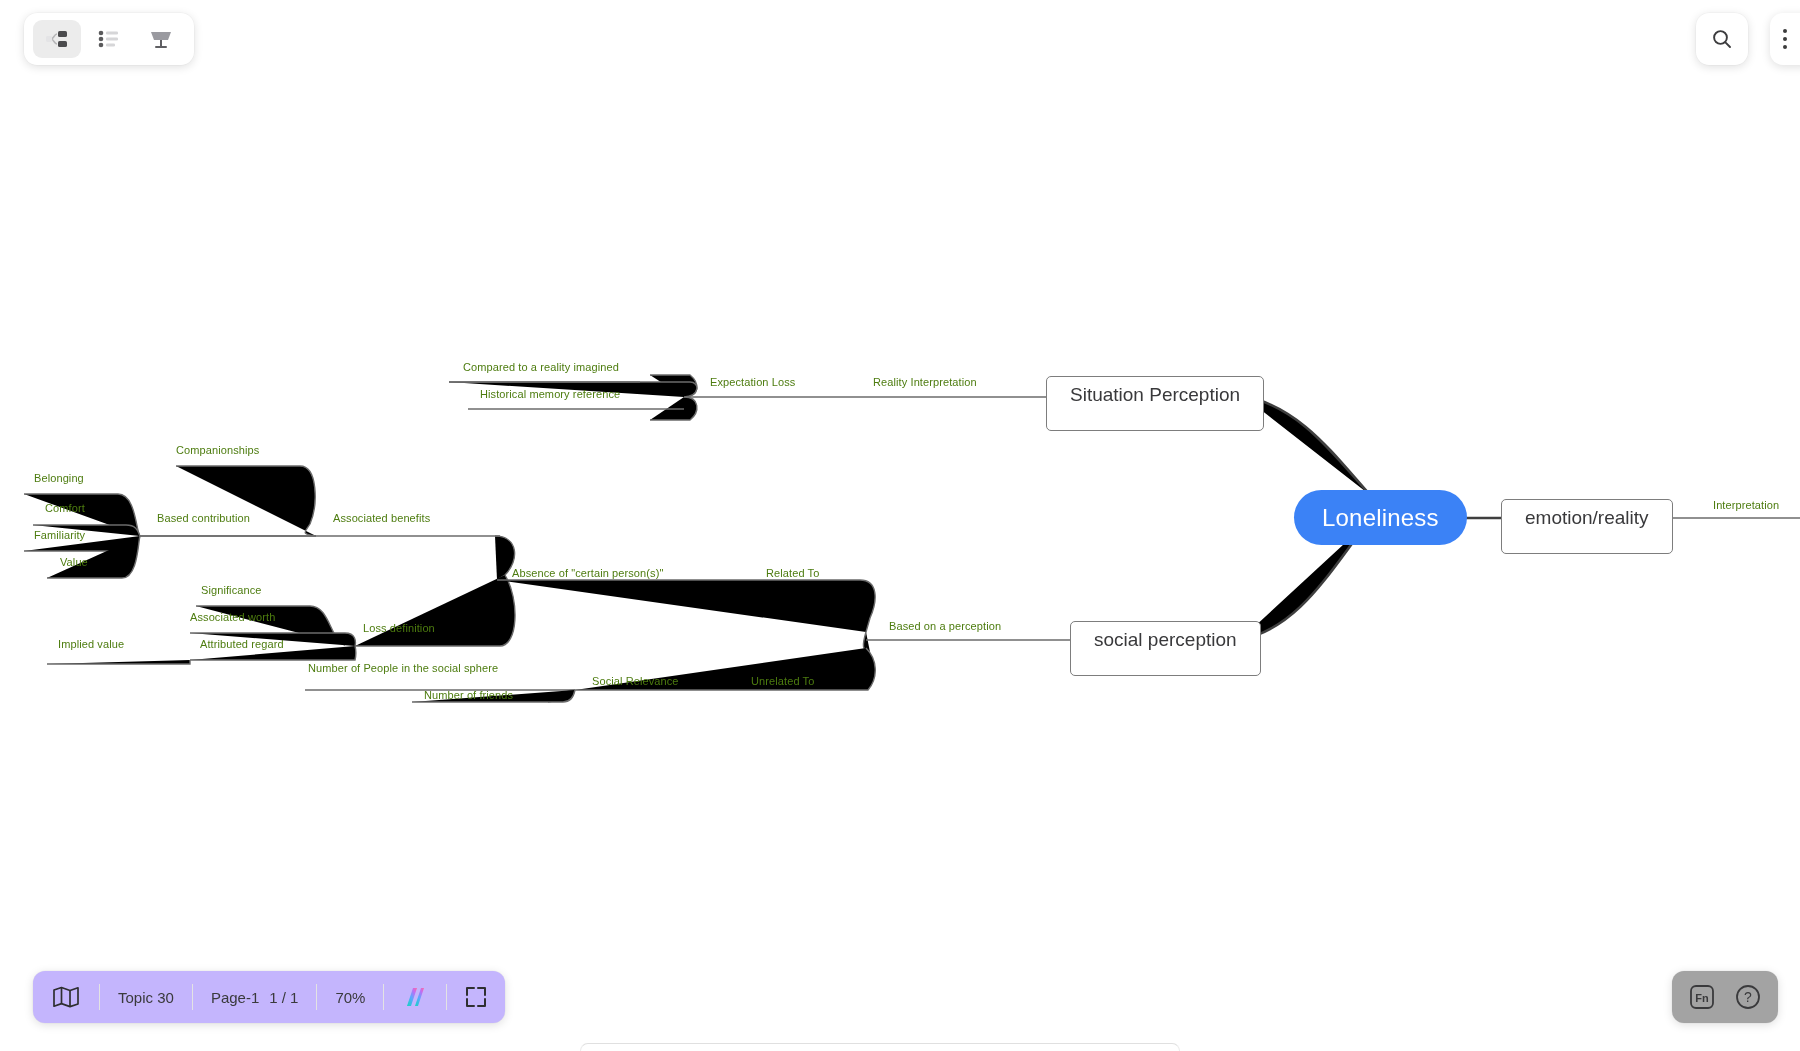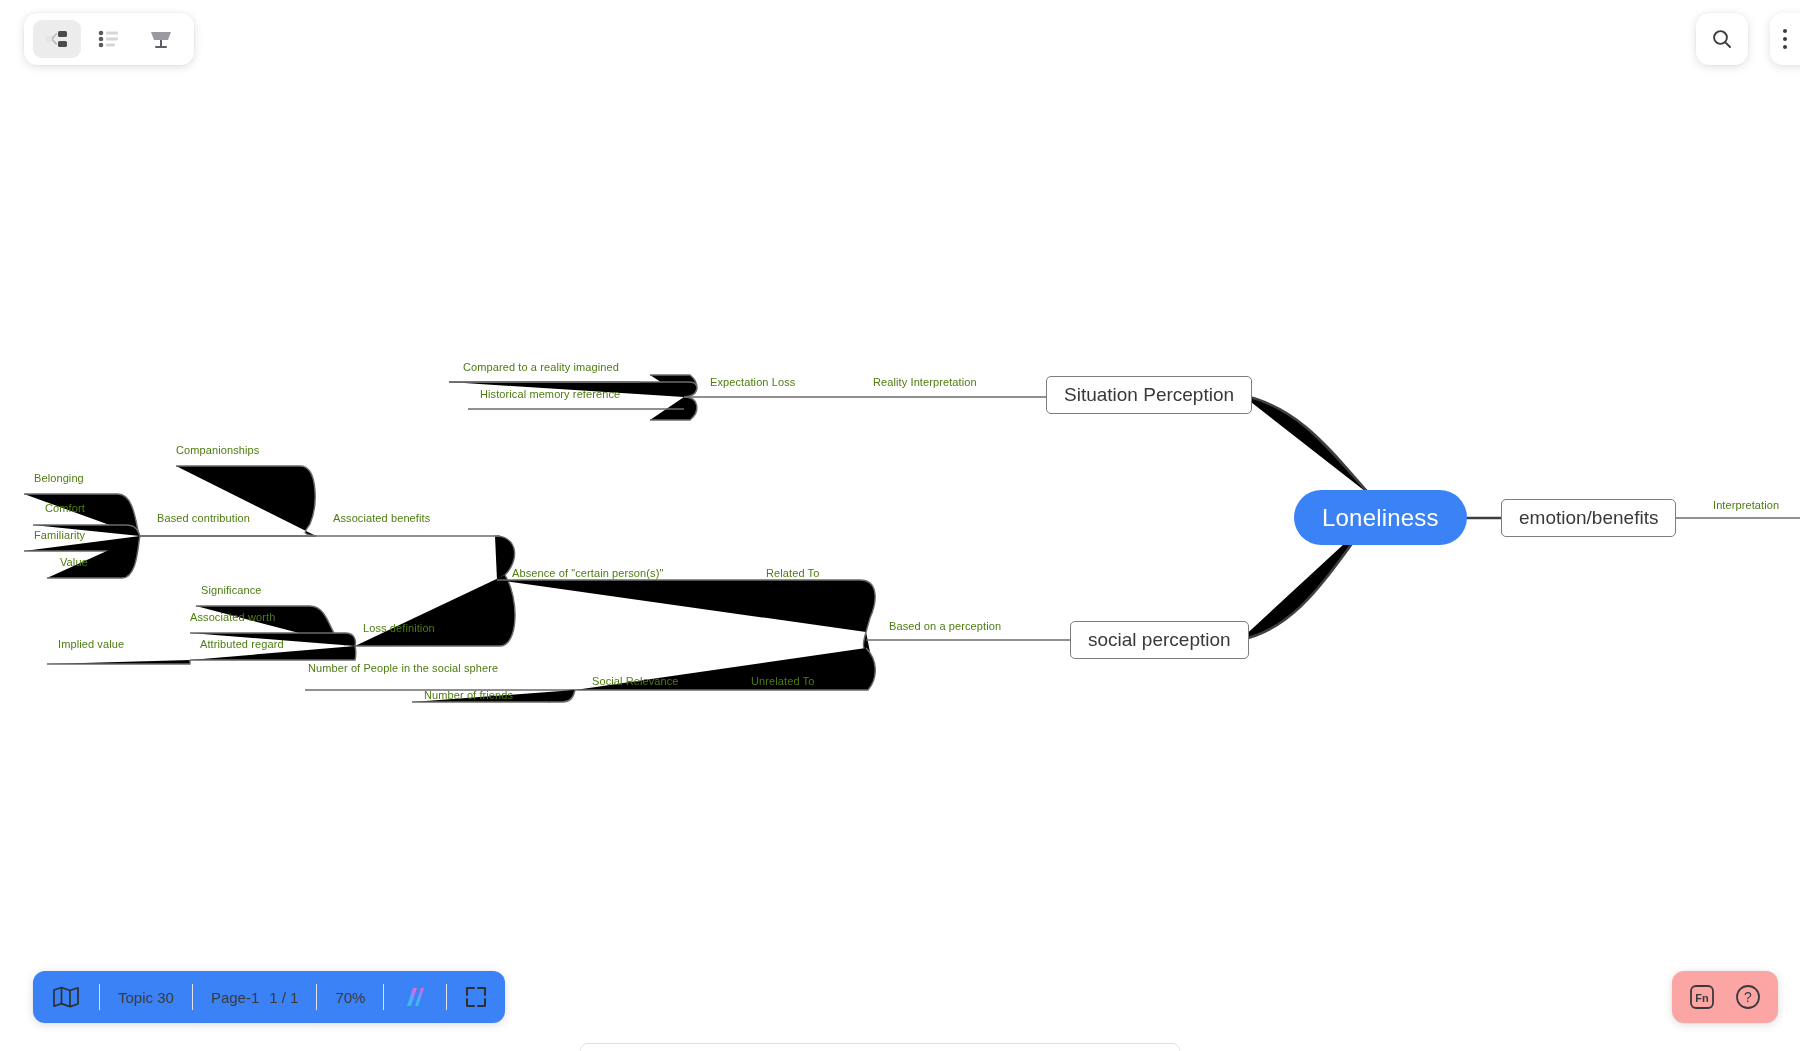--- a/index.html
+++ b/index.html
@@ -29,23 +29,23 @@
     line-height: 55px;
     font-size: 24px;
     letter-spacing: .2px;
     text-align: center;
   }
 
   .box-node {
     background: #ffffff;
     border: 1.3px solid #7d7d7d;
     border-radius: 5px;
-    height: 38px;
+    height: 55px;
     line-height: 36px;
-    padding: 0 17px;
+    padding: 0 23px;
     font-size: 19px;
     color: #39393b;
     text-align: right;
   }
 
   .label-node {
     font-size: 11px;
     color: #4d7c0f;
     line-height: 1;
     letter-spacing: .1px;
@@ -80,37 +80,37 @@
     box-shadow: 0 2px 10px rgba(0,0,0,.13);
     cursor: pointer;
   }
   .dots { display: flex; flex-direction: column; gap: 4px; margin-right: 14px; }
   .dots i { width: 4px; height: 4px; border-radius: 50%; background: #3c3c3c; display: block; }
 
   
   .statusbar {
     position: absolute; left: 33px; bottom: 28px;
     height: 52px; display: flex; align-items: stretch;
-    background: #3b82f6; border-radius: 12px;
+    background: #c4b5fd; border-radius: 12px;
     box-shadow: 0 2px 10px rgba(0,0,0,.13), 0 0 0 .5px rgba(0,0,0,.04);
     overflow: hidden;
   }
   .sb-cell {
     display: flex; align-items: center; justify-content: center;
     padding: 0 18px; font-size: 15px; color: #3a3a3c; cursor: pointer;
     position: relative;
   }
   .sb-sep { width: 1px; background: #e3e3e3; margin: 13px 0; }
   .sb-cell.map { padding: 0 20px; }
 
   
   .br-tools {
     position: absolute; right: 22px; bottom: 28px;
     height: 52px; display: flex; align-items: center; gap: 6px;
-    background: #fca5a5; border-radius: 12px; padding: 0 10px;
+    background: #a3a3a3; border-radius: 12px; padding: 0 10px;
     box-shadow: 0 2px 10px rgba(0,0,0,.13), 0 0 0 .5px rgba(0,0,0,.04);
   }
   .br-btn { width: 40px; height: 40px; display: flex; align-items: center;
             justify-content: center; cursor: pointer; border-radius: 8px; }
 
   
   .bottom-panel-edge {
     position: absolute; left: 580px; bottom: 0; width: 600px; height: 8px;
     background: #fff; border-top: 1px solid #e0e0e0;
     border-left: 1px solid #ececec; border-right: 1px solid #ececec;
@@ -176,21 +176,21 @@
       <path class="wire-thin" d="M 305 690 L 575 690"></path>
       <path class="wire-thin" d="M 412 702 L 563 702 C 572 702 574 695 575 690"></path>
 
       <path class="wire-thin" d="M 1240 640 L 1240 640"></path>
     </svg>
 
     <div class="node root-node" style="left:1294px; top:490px;">Loneliness</div>
 
     <div class="node box-node" style="left:1046px; top:376px;">Situation Perception</div>
 
-    <div class="node box-node" style="left:1501px; top:499px;">emotion/benefits</div>
+    <div class="node box-node" style="left:1501px; top:499px;">emotion/reality</div>
 
     <div class="node box-node" style="left:1070px; top:621px;">social perception</div>
 
     <div class="node label-node" style="left:1713px; top:500px;">Interpretation</div>
 
     <div class="node label-node" style="left:873px; top:377px;">Reality Interpretation</div>
 
     <div class="node label-node" style="left:710px; top:377px;">Expectation Loss</div>
 
     <div class="node label-node" style="left:463px; top:362px;">Compared to a reality imagined</div>

